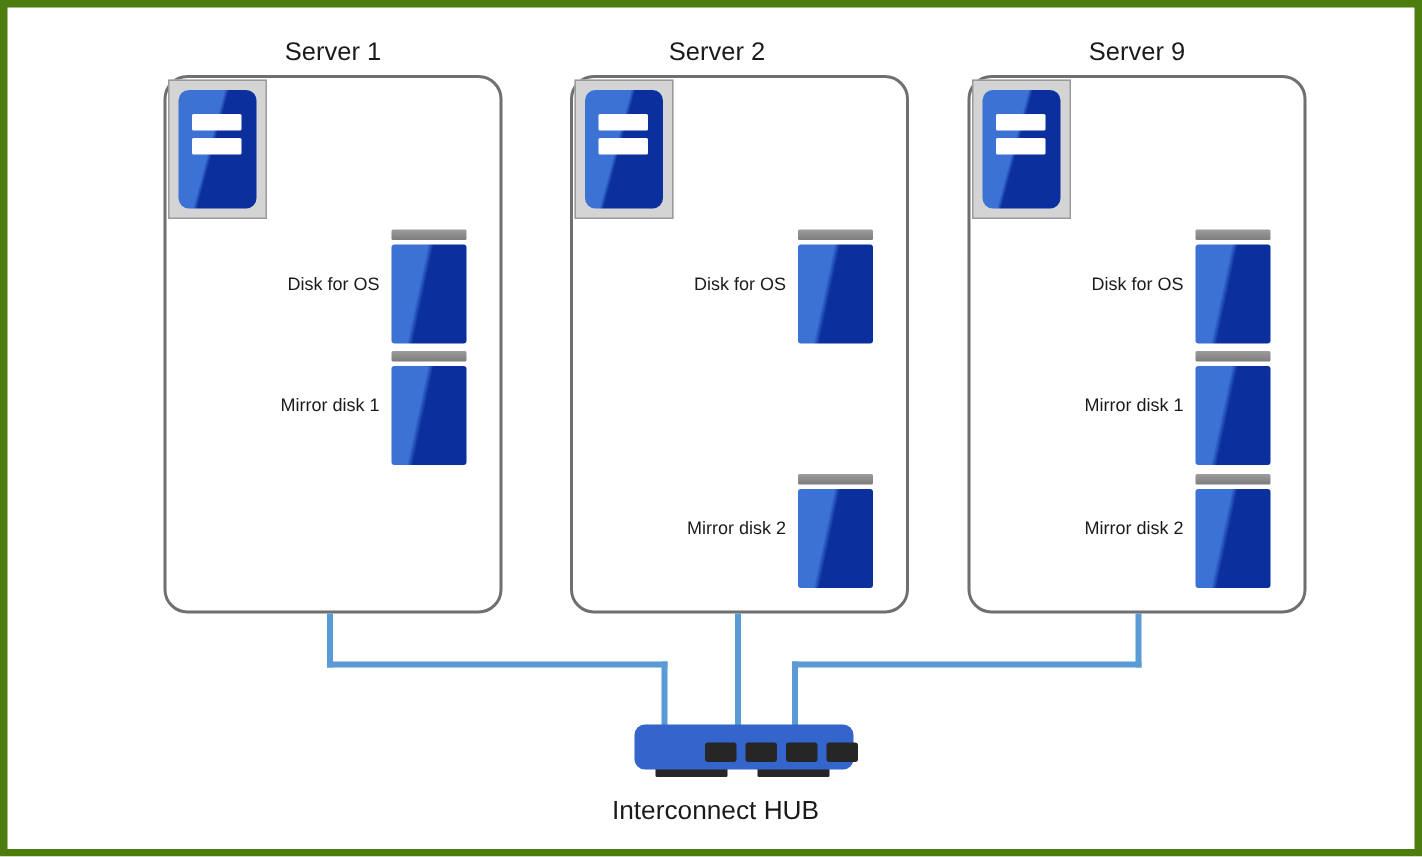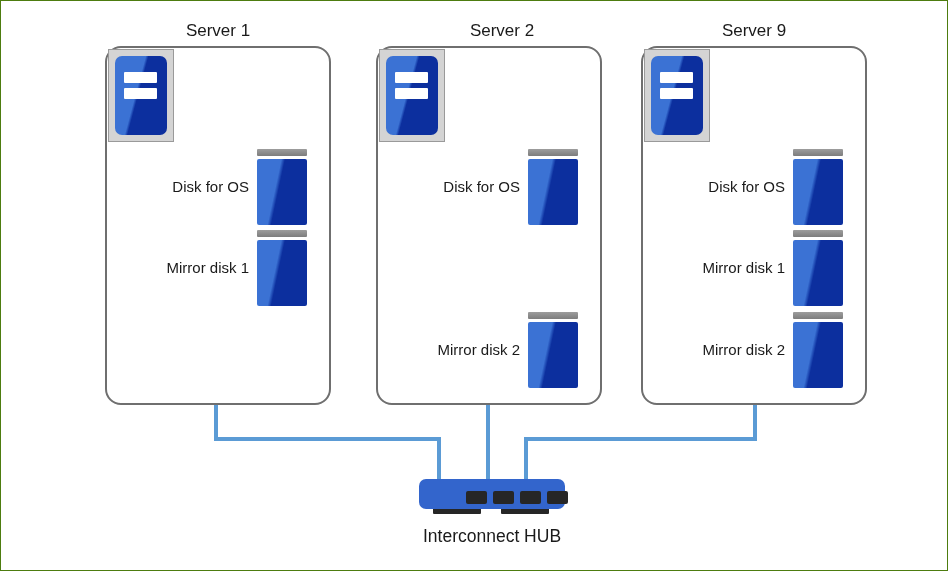--- a/index.html
+++ b/index.html
@@ -7,21 +7,21 @@
     background: #ffffff;
   }
   body {
     font-family: "Liberation Sans", sans-serif;
   }
   #canvas {
     position: relative;
     width: 948px;
     height: 571px;
     background: #ffffff;
-    border: 1px solid #4d7c0f;
+    border: 5px solid #4d7c0f;
     box-sizing: border-box;
     overflow: hidden;
   }
 
   
   .server-title {
     position: absolute;
     text-align: center;
     font-size: 17px;
     color: #1a1a1a;
@@ -83,21 +83,21 @@
     left: 0; top: 10px;
     width: 100%;
     height: 66px;
     background: linear-gradient(102deg, #3b72d4 0%, #3b72d4 38%, #0c2f9e 44%, #0c2f9e 100%);
     border-radius: 2px;
   }
 
   
   .disk-label {
     position: absolute;
-    font-size: 15px;
+    font-size: 12px;
     color: #1a1a1a;
     white-space: nowrap;
     text-align: right;
   }
 
   
   .cable {
     position: absolute;
     background: #5b9bd5;
   }
@@ -147,21 +147,21 @@
     <div class="disk-cap"></div>
     <div class="disk-body"></div>
   </div>
 
   <div class="disk-label" style="left:100px; top:258px; width:148px;">Mirror disk 1</div>
   <div class="disk" style="left:256px; top:229px;">
     <div class="disk-cap"></div>
     <div class="disk-body"></div>
   </div>
 
-  <div class="server-title" style="left:388px; top:20px; width:226px;">Server 2</div>
+  <div class="server-title" style="left:360px; top:20px; width:226px;">Server 2</div>
 
   <div class="server-box" style="left:375px; top:45px; width:226px; height:359px;"></div>
 
   <div class="server-icon" style="left:378px; top:48px;">
     <div class="server-icon-body">
       <div class="server-icon-bar b1"></div>
       <div class="server-icon-bar b2"></div>
     </div>
   </div>
 
@@ -219,15 +219,15 @@
   <div class="hub-foot" style="left:432px; top:503px; width:48px; height:10px;"></div>
   <div class="hub-foot" style="left:500px; top:503px; width:48px; height:10px;"></div>
 
   <div class="hub-body" style="left:418px; top:478px; width:146px; height:30px;">
     <div class="hub-port" style="left:47px; top:12px; width:21px; height:13px;"></div>
     <div class="hub-port" style="left:74px; top:12px; width:21px; height:13px;"></div>
     <div class="hub-port" style="left:101px; top:12px; width:21px; height:13px;"></div>
     <div class="hub-port" style="left:128px; top:12px; width:21px; height:13px;"></div>
   </div>
 
-  <div class="hub-label" style="left:391px; top:525px; width:200px;text-align:center;">Interconnect HUB</div>
+  <div class="hub-label" style="left:372px; top:525px; width:200px;text-align:center;">Interconnect HUB</div>
 
 </div>
 
 </body></html>

